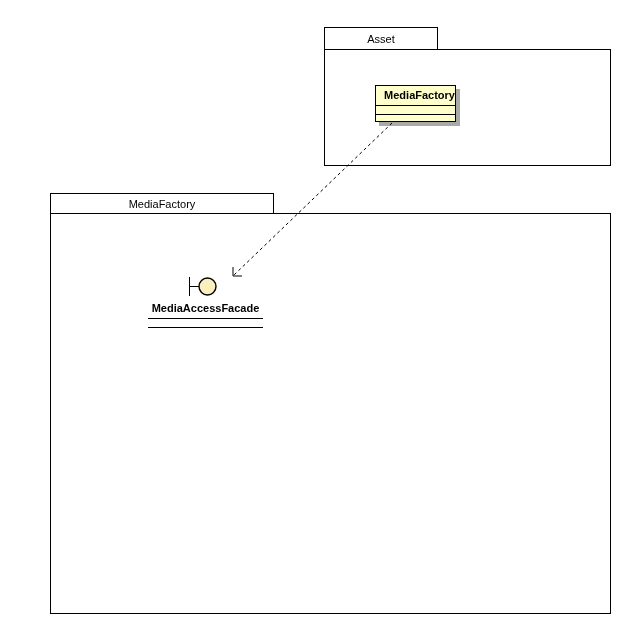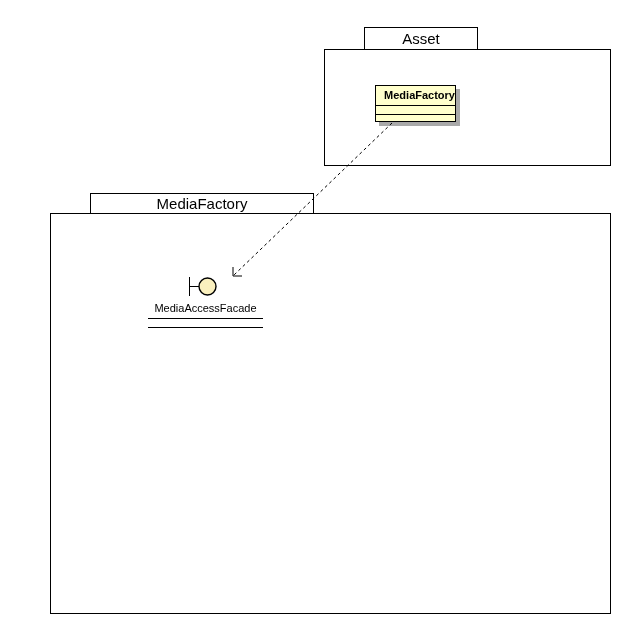--- a/index.html
+++ b/index.html
@@ -14,23 +14,22 @@
     overflow: hidden;
   }
   
   .pkg-tab {
     position: absolute;
     background: #ffffff;
     border: 1px solid #000000;
     display: flex;
     align-items: center;
     justify-content: center;
-    font-size: 15px;
+    font-size: 11px;
     z-index: 2;
-    margin-left: 40px;
   }
   .pkg-body {
     position: absolute;
     background: #ffffff;
     border: 1px solid #000000;
     z-index: 1;
   }
   .asset-tab  { left: 324px; top: 27px;  width: 114px; height: 23px; }
   .asset-body { left: 324px; top: 49px;  width: 287px; height: 117px; }
   .backend-tab  { left: 50px; top: 193px; width: 224px; height: 21px; }
@@ -64,21 +63,21 @@
     z-index: 4;
     pointer-events: none;
   }
 
   
   .iface-label {
     position: absolute;
     left: 139px; top: 302px; width: 133px;
     text-align: center;
     font-size: 11px;
-    font-weight: normal;
+    font-weight: bold;
     white-space: nowrap;
     z-index: 5;
   }
 </style>
 </head>
 <body>
 
 <div class="canvas">
 
   <div class="pkg-body asset-body"></div>

